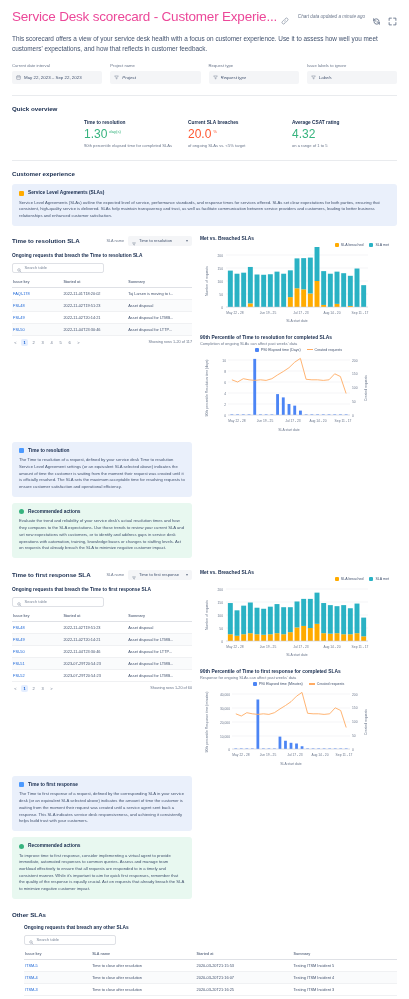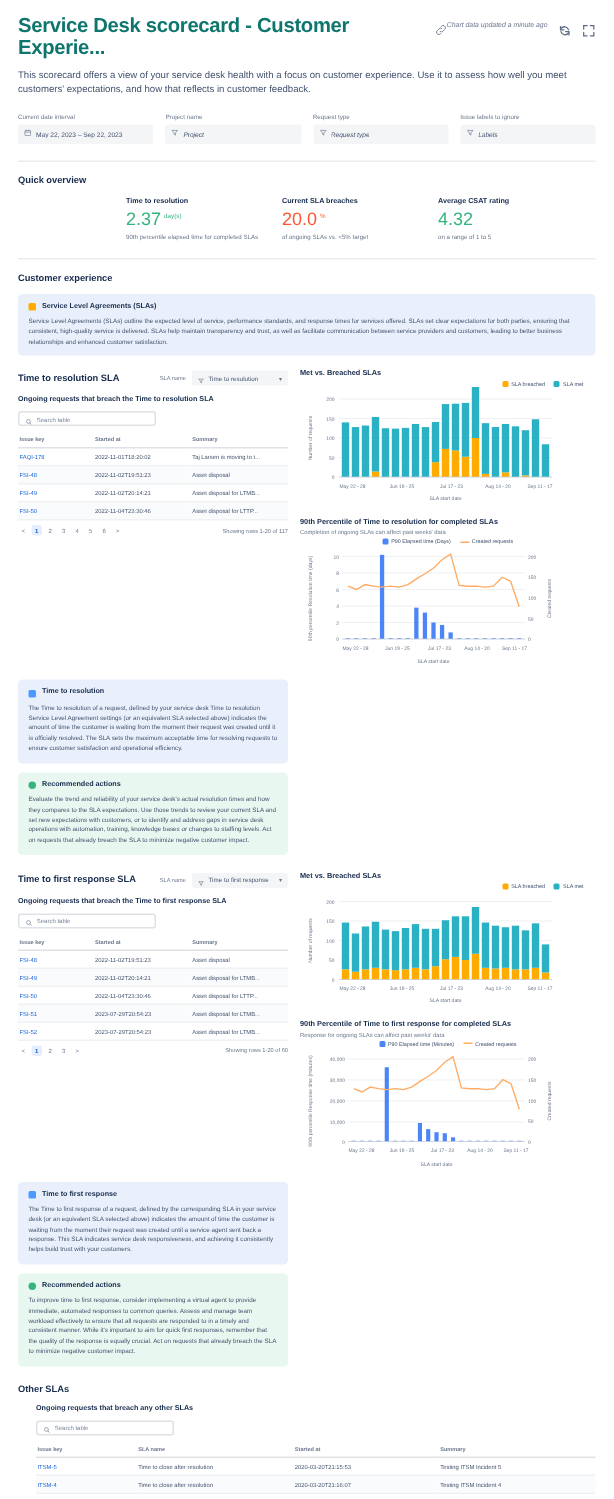--- a/index.html
+++ b/index.html
@@ -10,21 +10,21 @@
     font-family: "Liberation Sans", sans-serif;
     color: #172b4d;
     overflow: hidden;
     position: relative;
   }
   .page { position:relative; width:409px; height:999px; padding: 0; }
 
   
   .hdr { padding: 10px 12px 0 12px; }
   .hdr-top { display:flex; align-items:flex-start; justify-content:space-between; }
-  .title { font-size: 13.5px; font-weight: 700; color:#0f766e; letter-spacing:-0.2px; line-height:1.1; }
+  .title { font-size: 13.5px; font-weight: 400; color:#ec4899; letter-spacing:-0.2px; line-height:1.1; }
   .link-ico { display:inline-block; margin-left:4px; color:#7a8699; transform: translateY(1px); }
   .hdr-right { display:flex; align-items:center; gap:7px; padding-top:2px; }
   .hdr-note { font-size:4.6px; font-style:italic; color:#6b778c; white-space:nowrap; }
   .icobtn { width:9px; height:9px; color:#5e6c84; }
   .intro { margin-top:6px; font-size:6.4px; line-height:1.5; color:#42526e; }
 
   
   .filters { display:flex; gap:8px; margin-top:10px; padding:0 12px; }
   .fcol { flex:1; min-width:0; }
   .flabel { font-size:4.2px; color:#6b778c; margin-bottom:3px; }
@@ -180,21 +180,21 @@
       </div>
     </div>
   </div>
 
   <hr class="sep">
 
   <div class="sect-h">Quick overview</div>
   <div class="qo">
     <div class="qo-item">
       <div class="qo-label">Time to resolution</div>
-      <div class="qo-val qo-green"><span>2.37</span><span class="unit">day(s)</span></div>
+      <div class="qo-val qo-green"><span>1.30</span><span class="unit">day(s)</span></div>
       <div class="qo-sub">90th percentile elapsed time for completed SLAs</div>
     </div>
     <div class="qo-item">
       <div class="qo-label">Current SLA breaches</div>
       <div class="qo-val qo-red"><span>20.0</span><span class="unit">%</span></div>
       <div class="qo-sub">of ongoing SLAs vs. &lt;5% target</div>
     </div>
     <div class="qo-item">
       <div class="qo-label">Average CSAT rating</div>
       <div class="qo-val qo-green"><span>4.32</span><span class="unit"></span></div>

